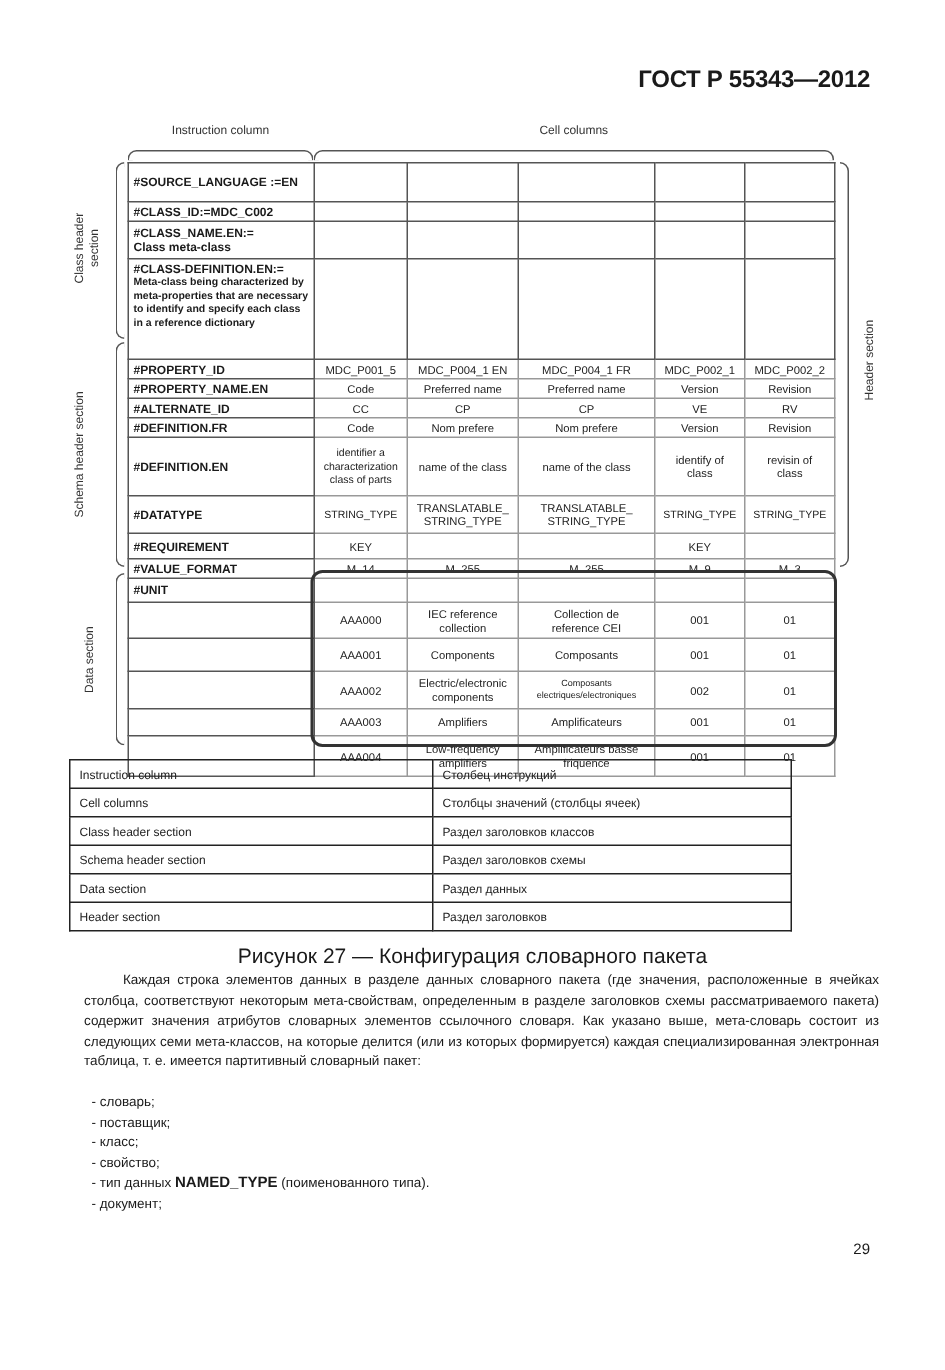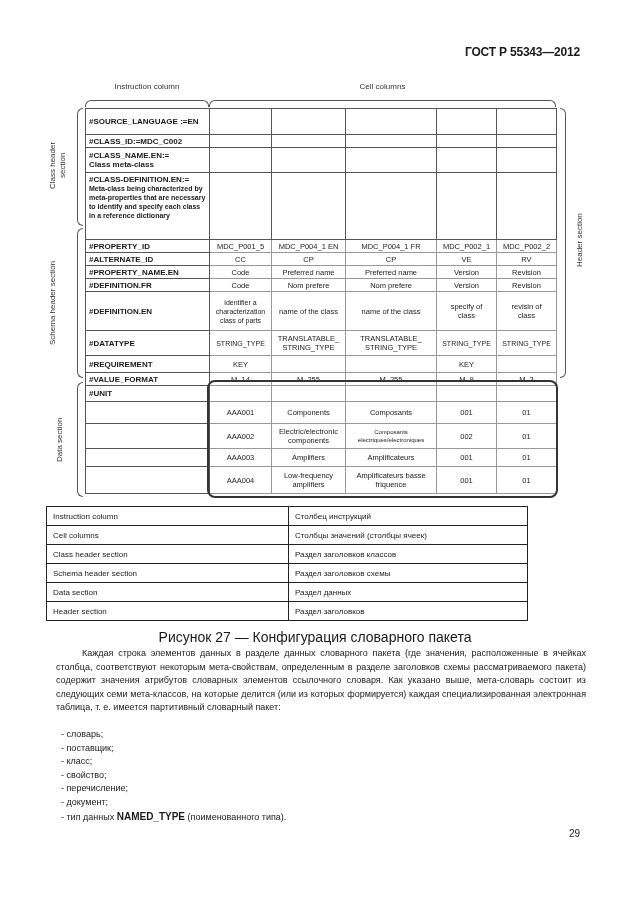--- a/index.html
+++ b/index.html
@@ -1,19 +1,19 @@
 <!DOCTYPE html>
 <html><head>
 <meta charset="utf-8">
 <style>
   * { box-sizing: border-box; margin: 0; padding: 0; }
   html, body { width: 630px; height: 913px; background: #fff; overflow: hidden; }
   body { position: relative; font-family: "Liberation Sans", sans-serif; color: #1a1a1a; }
   .abs { position: absolute; }
-  .doc-header { right: 50px; top: 45px; font-size: 12px; font-weight: bold; letter-spacing: -0.2px; }
+  .doc-header { right: 50px; top: 45px; font-size: 16px; font-weight: bold; letter-spacing: -0.2px; }
   .top-label { font-size: 8px; color: #333; text-align: center; }
   .brace-h { border-top: 1px solid #555; border-left: 1px solid #555; border-right: 1px solid #555; border-radius: 6px 6px 0 0; height: 7px; }
   .brace-v-left { border-left: 1px solid #555; border-top: 1px solid #555; border-bottom: 1px solid #555; border-radius: 6px 0 0 6px; width: 6px; }
   .brace-v-right { border-right: 1px solid #555; border-top: 1px solid #555; border-bottom: 1px solid #555; border-radius: 0 6px 6px 0; width: 6px; }
   .vlabel { font-size: 8px; color: #333; writing-mode: vertical-rl; transform: rotate(180deg); text-align: center; line-height: 10px; }
   .vlabel-r { font-size: 8px; color: #333; writing-mode: vertical-rl; transform: rotate(180deg); text-align: center; }
 
   table.dict { position: absolute; left: 85px; top: 108px; border-collapse: collapse; table-layout: fixed; }
   table.dict td { border: 1px solid #555; font-size: 7.5px; text-align: center; vertical-align: middle; padding: 0 1px; line-height: 9px; overflow: hidden; }
   table.dict td.instr { text-align: left; font-weight: bold; font-size: 8px; padding-left: 3px; }
@@ -101,49 +101,49 @@
 
     <tr style="height:13px">
       <td class="instr">#PROPERTY_ID</td>
       <td class="cell">MDC_P001_5</td>
       <td class="cell">MDC_P004_1 EN</td>
       <td class="cell">MDC_P004_1 FR</td>
       <td class="cell">MDC_P002_1</td>
       <td class="cell">MDC_P002_2</td>
     </tr>
     <tr style="height:13px">
+      <td class="instr">#PROPERTY_NAME.EN</td>
+      <td class="cell">Code</td>
+      <td class="cell">Preferred name</td>
+      <td class="cell">Preferred name</td>
+      <td class="cell">Version</td>
+      <td class="cell">Revision</td>
+    </tr>
+    <tr style="height:13px">
       <td class="instr">#ALTERNATE_ID</td>
       <td class="cell">CC</td>
       <td class="cell">CP</td>
       <td class="cell">CP</td>
       <td class="cell">VE</td>
       <td class="cell">RV</td>
     </tr>
     <tr style="height:13px">
-      <td class="instr">#PROPERTY_NAME.EN</td>
-      <td class="cell">Code</td>
-      <td class="cell">Preferred name</td>
-      <td class="cell">Preferred name</td>
-      <td class="cell">Version</td>
-      <td class="cell">Revision</td>
-    </tr>
-    <tr style="height:13px">
       <td class="instr">#DEFINITION.FR</td>
       <td class="cell">Code</td>
       <td class="cell">Nom prefere</td>
       <td class="cell">Nom prefere</td>
       <td class="cell">Version</td>
       <td class="cell">Revision</td>
     </tr>
     <tr style="height:39px">
       <td class="instr">#DEFINITION.EN</td>
       <td class="cell" style="font-size:7px;">identifier a characterization class of parts</td>
       <td class="cell">name of the class</td>
       <td class="cell">name of the class</td>
-      <td class="cell" style="padding:0 10px;">specify of class</td>
+      <td class="cell" style="padding:0 10px;">identify of class</td>
       <td class="cell" style="padding:0 12px;">revisin of class</td>
     </tr>
     <tr style="height:25px">
       <td class="instr">#DATATYPE</td>
       <td class="cell" style="font-size:7px;">STRING_TYPE</td>
       <td class="cell">TRANSLATABLE_ STRING_TYPE</td>
       <td class="cell" style="padding:0 12px;">TRANSLATABLE_ STRING_TYPE</td>
       <td class="cell" style="font-size:7px;">STRING_TYPE</td>
       <td class="cell" style="font-size:7px;">STRING_TYPE</td>
     </tr>
@@ -165,20 +165,28 @@
     </tr>
     <tr style="height:16px">
       <td class="instr">#UNIT</td>
       <td class="cell"></td>
         <td class="cell"></td>
         <td class="cell"></td>
         <td class="cell"></td>
         <td class="cell"></td>
     </tr>
 
+    <tr style="height:24px">
+      <td class="instr"></td>
+      <td class="cell">AAA000</td>
+      <td class="cell" style="padding:0 10px;">IEC reference collection</td>
+      <td class="cell" style="padding:0 10px;">Collection de reference CEI</td>
+      <td class="cell">001</td>
+      <td class="cell">01</td>
+    </tr>
     <tr style="height:22px">
       <td class="instr"></td>
       <td class="cell">AAA001</td>
       <td class="cell">Components</td>
       <td class="cell">Composants</td>
       <td class="cell">001</td>
       <td class="cell">01</td>
     </tr>
     <tr style="height:25px">
       <td class="instr"></td>
@@ -240,18 +248,17 @@
 
 <div class="abs caption">Рисунок 27 — Конфигурация словарного пакета</div>
 
 <p class="abs para">Каждая строка элементов данных в разделе данных словарного пакета (где значения, расположенные в ячейках столбца, соответствуют некоторым мета-свойствам, определенным в разделе заголовков схемы рассматриваемого пакета) содержит значения атрибутов словарных элементов ссылочного словаря. Как указано выше, мета-словарь состоит из следующих семи мета-классов, на которые делится (или из которых формируется) каждая специализированная электронная таблица, т. е. имеется партитивный словарный пакет:</p>
 
 <ul class="abs list">
   <li>- словарь;</li>
   <li>- поставщик;</li>
   <li>- класс;</li>
   <li>- свойство;</li>
-  <li>- перечисление;</li>
+  <li><span>- тип данных </span><b>NAMED_TYPE</b><span> (поименованного типа).</span></li>
   <li>- документ;</li>
-  <li><span>- тип данных </span><b>NAMED_TYPE</b><span> (поименованного типа).</span></li>
 </ul>
 
 <div class="abs page-num">29</div>
 
 </body></html>

